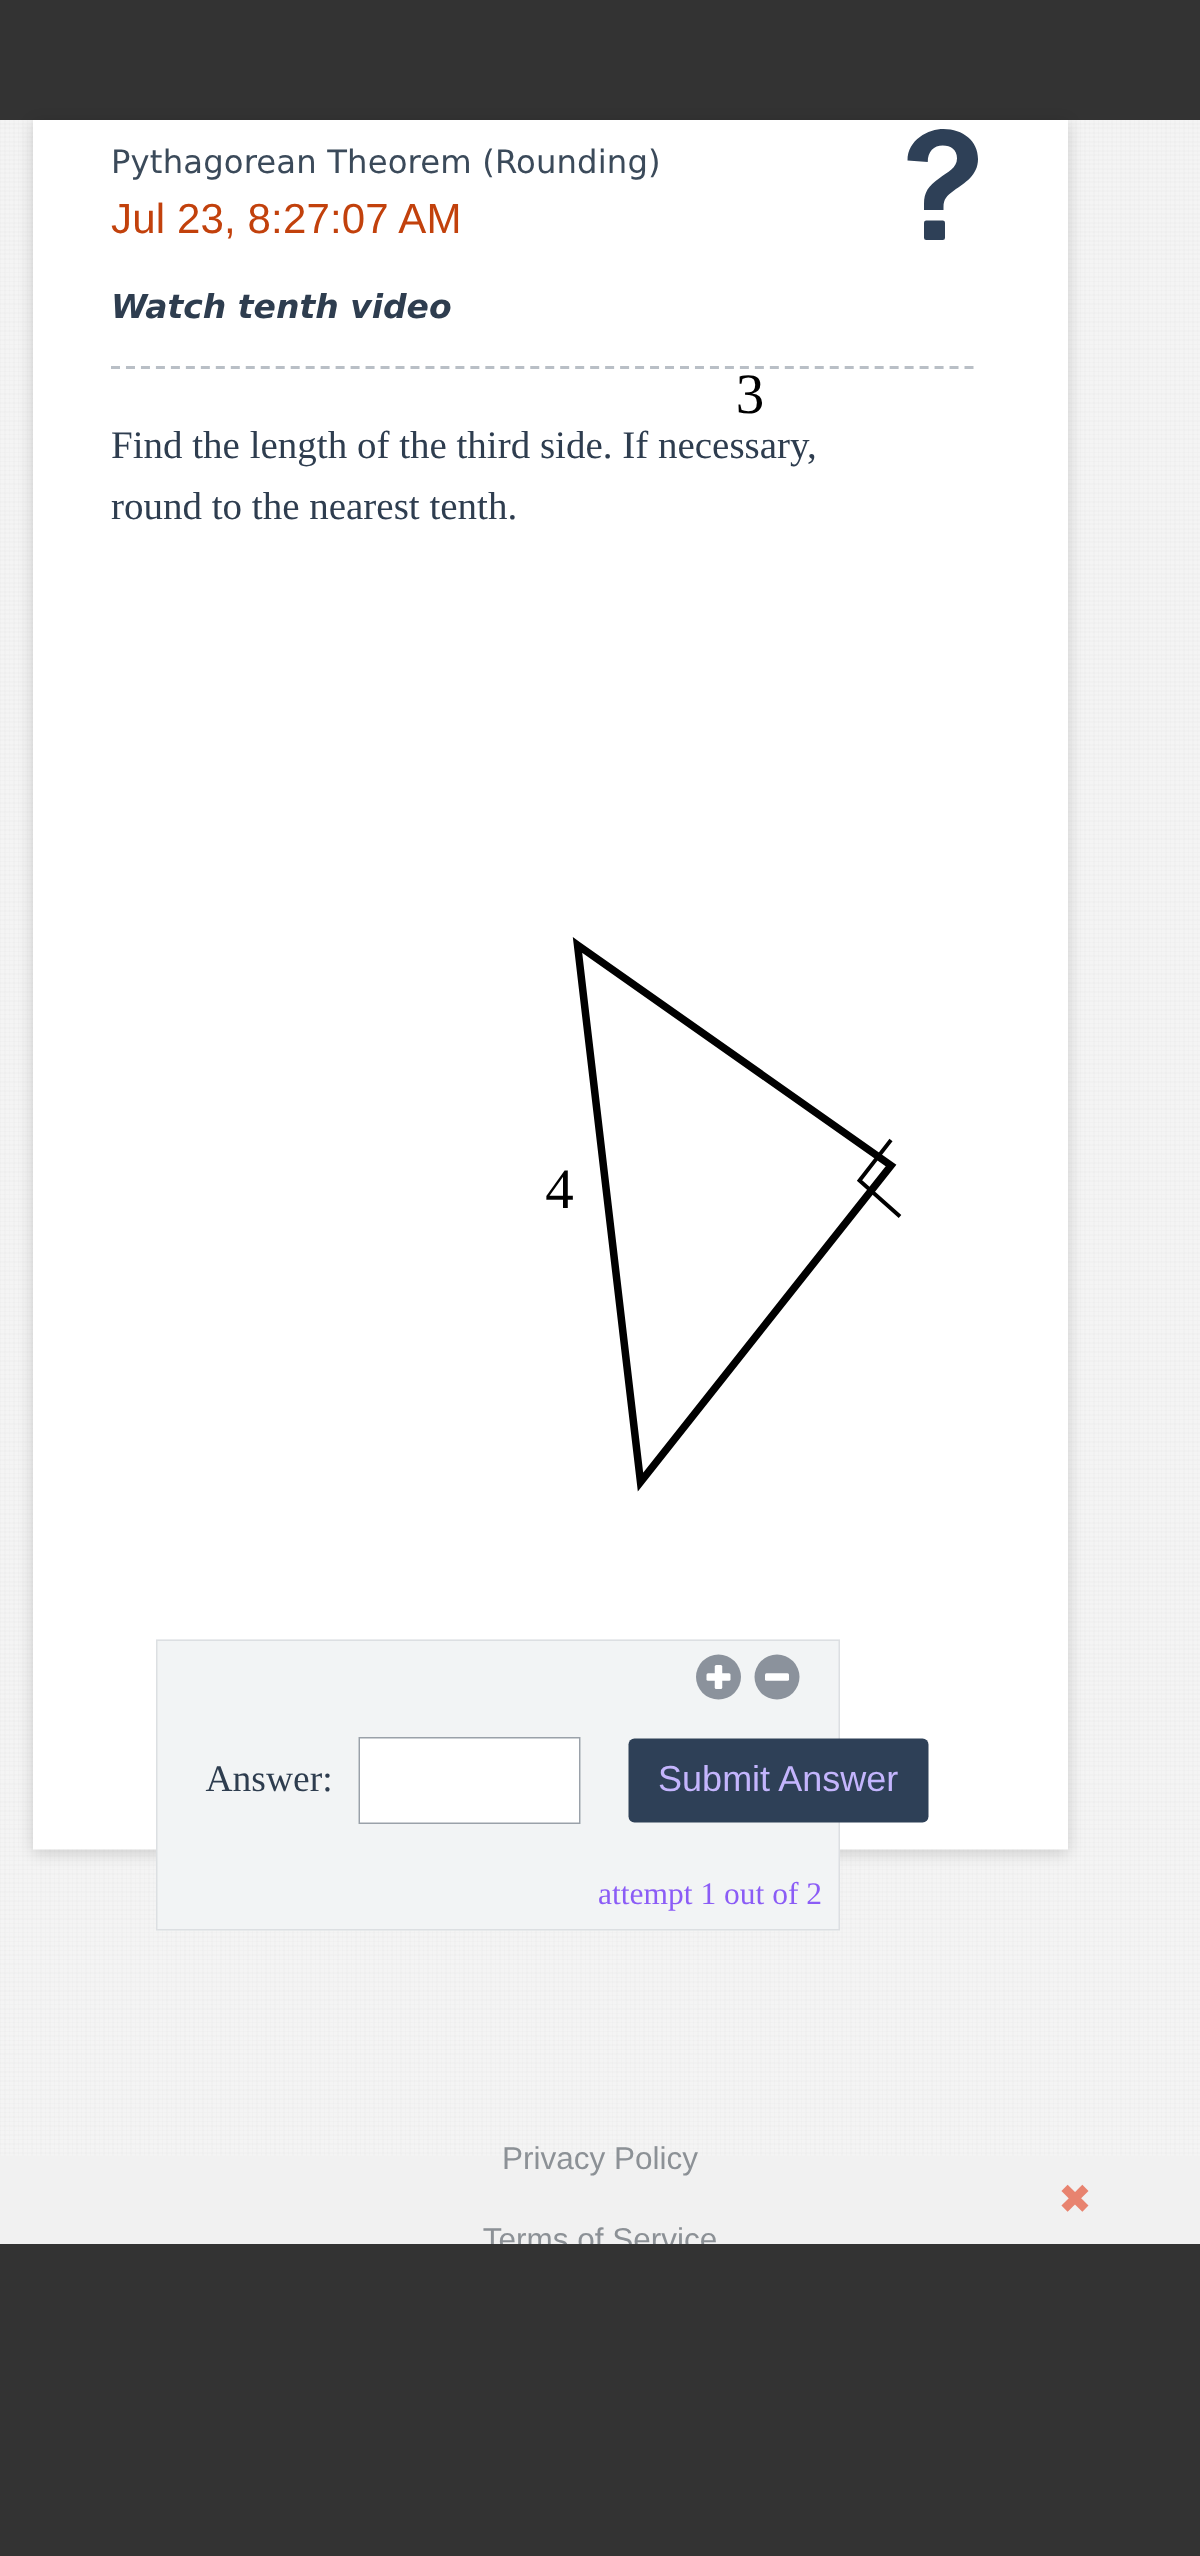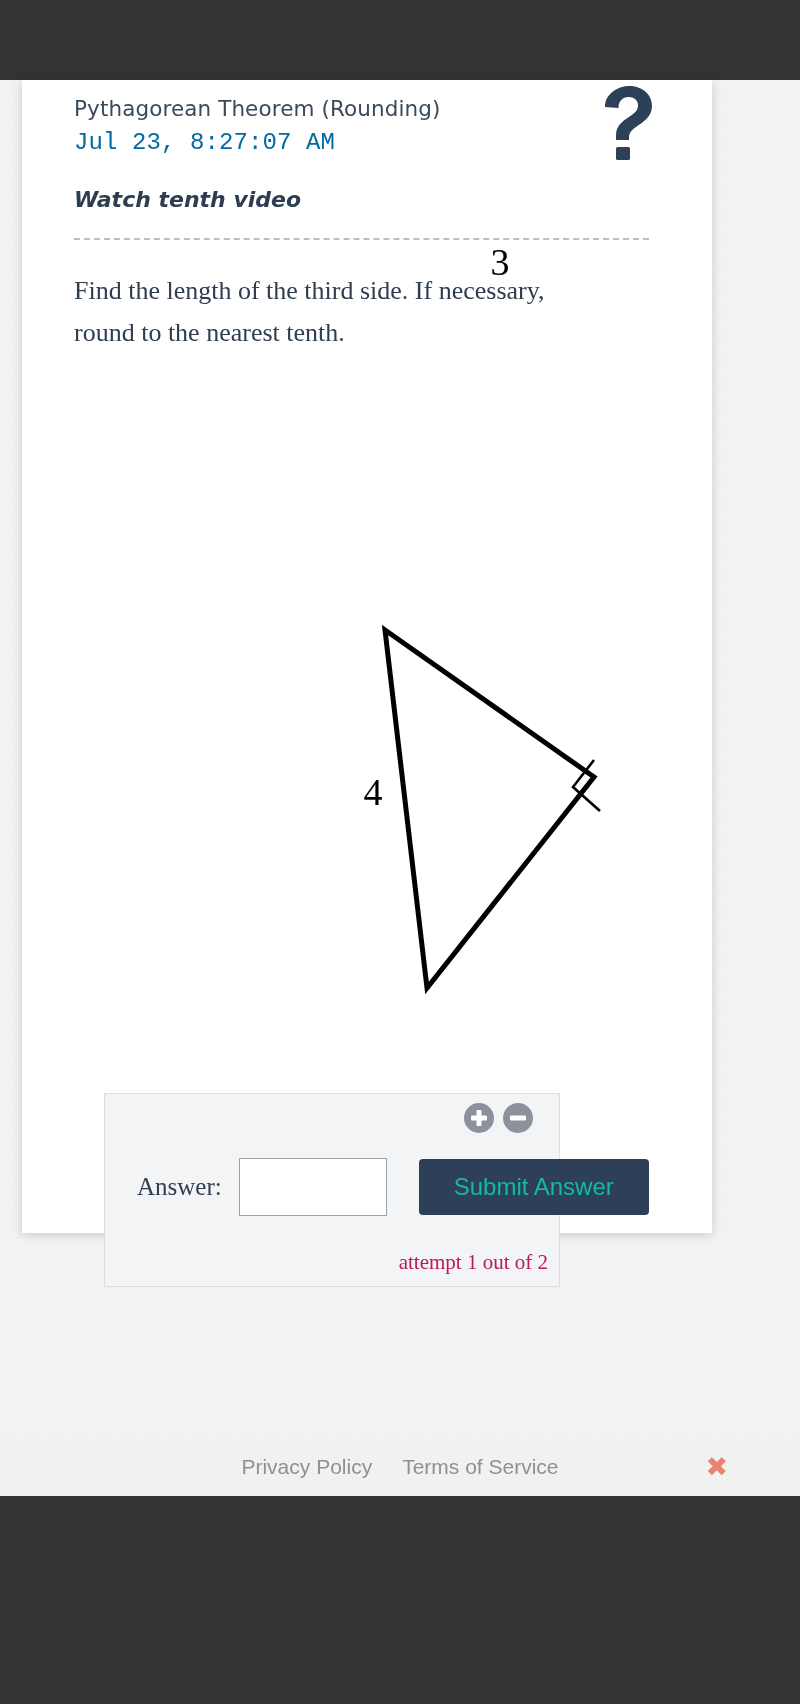--- a/index.html
+++ b/index.html
@@ -59,23 +59,23 @@
   
   .assignment-title {
     font-family: "DejaVu Sans", sans-serif;
     font-size: 21.5px;
     color: #3b4a5a;
     letter-spacing: 0.1px;
     line-height: 1.45;
     white-space: nowrap;
   }
   .assignment-date {
-    font-family: Liberation Mono, monospace;
-    font-size: 24px;
-    color: #0369a1;
+    font-family: Liberation Sans, sans-serif;
+    font-size: 28px;
+    color: #c2410c;
     letter-spacing: 0.1px;
     line-height: 1.45;
     margin-top: 2px;
   }
   .help-video-link {
     font-family: "DejaVu Sans", sans-serif;
     font-size: 22px;
     font-weight: bold;
     font-style: italic;
     color: #2e3d4f;
@@ -185,50 +185,51 @@
     border: 1.5px solid #9aa1a9;
     font-family: "Liberation Serif", serif;
     font-size: 24px;
     color: #2e3d4f;
     padding: 0 8px;
     outline: none;
   }
   .submit-btn {
     margin-left: 32px;
     height: 56px;
-    padding: 0 35px;
+    padding: 0 20px;
     background: #2e4057;
-    color: #14b8a6;
+    color: #c4b5fd;
     border: none;
     border-radius: 4px;
     font-family: "Liberation Sans", sans-serif;
     font-size: 24px;
     cursor: pointer;
     white-space: nowrap;
   }
 
   .attempt-text {
     position: absolute;
     right: 11px; bottom: 11px;
     font-family: "Liberation Serif", serif;
     font-size: 21px;
-    color: #be185d;
+    color: #8b5cf6;
     white-space: nowrap;
   }
 
   
   .footer {
     position: absolute;
     left: 0; top: 1437px;
     width: 800px; height: 59px;
     background: #f1f1f1;
     display: flex;
     align-items: center;
     justify-content: center;
     gap: 30px;
+    flex-direction: column;
   }
   .footer-link {
     font-family: "Liberation Sans", sans-serif;
     font-size: 21px;
     color: #8c9196;
     text-decoration: none;
     cursor: pointer;
   }
   .footer-close {
     position: absolute;

